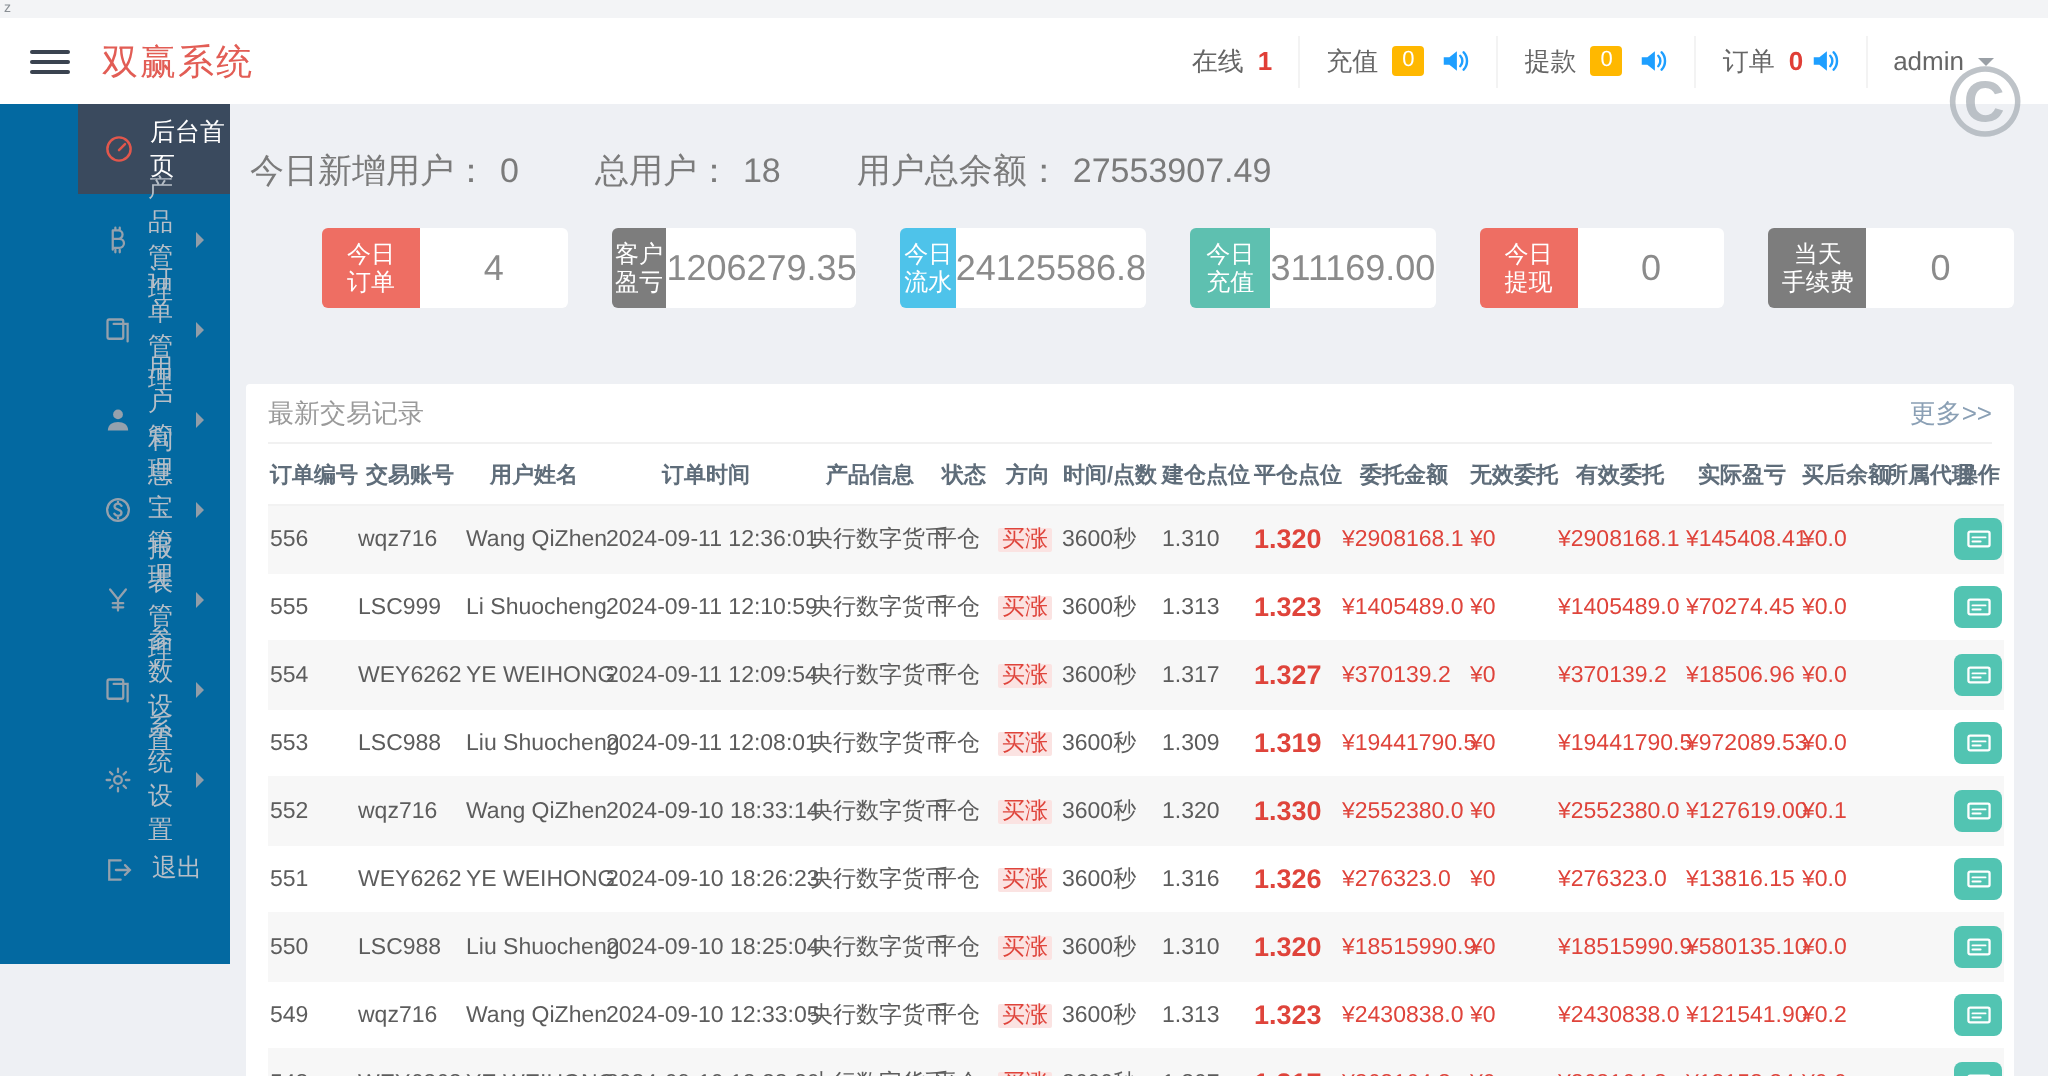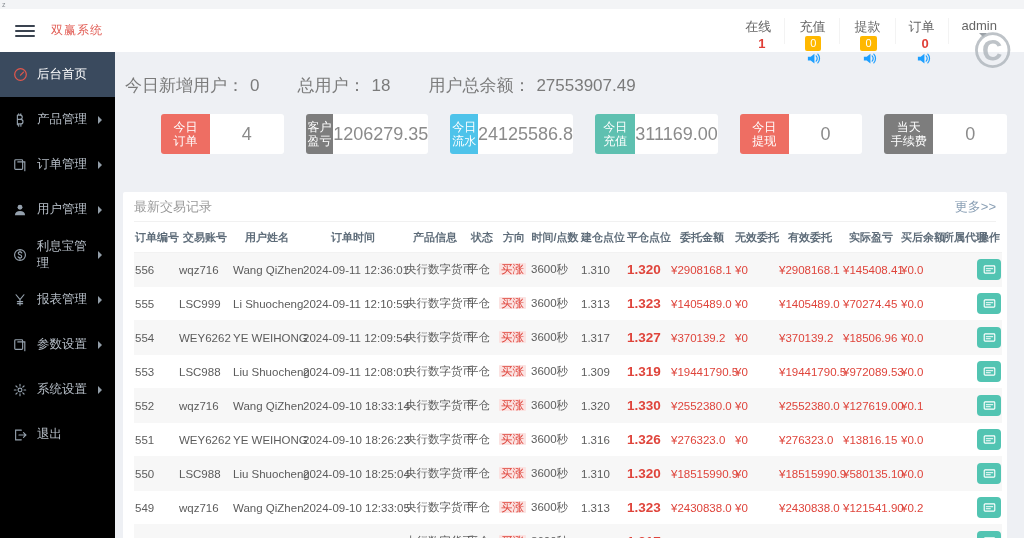--- a/index.html
+++ b/index.html
@@ -7,34 +7,34 @@
   body { font-family:"Liberation Sans","DejaVu Sans",sans-serif; background:#eef0f4; overflow:hidden; }
   .screen { position:relative; width:1024px; height:538px; background:#eef0f4; }
 
   
   .artifact-strip { height:9px; background:#f3f4f6; font-size:7px; color:#8a8f94; line-height:9px; padding-left:2px; }
 
   
   .topbar { height:43px; background:#fff; display:flex; align-items:center; padding:0 14px 0 15px; position:relative; z-index:2; }
   .hamburger { width:20px; display:flex; flex-direction:column; gap:3px; cursor:pointer; }
   .hamburger span { display:block; height:2px; background:#3a4350; border-radius:1px; }
-  .brand { color:#e25d55; font-size:12px; margin-left:16px; letter-spacing:1px; }
+  .brand { color:#e25d55; font-size:18px; margin-left:16px; letter-spacing:1px; }
   .topbar-right { margin-left:auto; display:flex; align-items:center; height:100%; }
-  .tb-item { display:flex; align-items:center; padding:0 13px; height:26px; font-size:13px; color:#666; border-left:1px solid #f3f3f3;flex-direction:column; }
+  .tb-item { display:flex; align-items:center; padding:0 13px; height:26px; font-size:13px; color:#666; border-left:1px solid #f3f3f3; }
   .tb-item:first-child { border-left:none; }
   .tb-num { color:#e03e36; font-weight:bold; margin-left:7px; }
   .badge { font-style:normal; background:#ffb800; color:#fff; font-size:11px; line-height:15px; padding:0 5px; border-radius:2px; margin:0 5px 0 7px; }
   .icon-slot svg { display:block; }
   .spk { margin-left:3px; }
   .caret { width:0; height:0; border-left:4px solid transparent; border-right:4px solid transparent; border-top:4px solid #9aa0a6; margin-left:7px; }
 
   .watermark { position:absolute; top:26px; right:13px; font-size:50px; line-height:50px; color:#aeb5bb; opacity:.8; z-index:3; pointer-events:none; font-weight:bold; }
 
   
-  .sidebar { position:absolute; left:0; top:52px; width:115px; height:486px; background:#000000; z-index:1; }
+  .sidebar { position:absolute; left:0; top:52px; width:115px; height:430px; background:#0369a1; z-index:1;padding-left:39px; }
   .side-item { display:flex; align-items:center; height:45px; padding-left:13px; color:#b6bec7; font-size:12.5px; cursor:pointer; }
   .side-item .s-icon { width:16px; height:16px; margin-right:8px; color:#95a1ad; display:flex; align-items:center; }
   .side-item.active { background:#3a4a5e; color:#fff; }
   .side-item.active .s-icon { color:#e2574c; }
   .s-arrow { width:0; height:0; border-top:4px solid transparent; border-bottom:4px solid transparent; border-left:4px solid #929da8; margin-left:auto; margin-right:13px; }
 
   
   .main { position:absolute; left:115px; top:52px; width:909px; height:486px; padding:6px 17px 0 8px; background:#eef0f4; }
   .summary { margin:16px 0 0 2px; font-size:17px; color:#7b7b7b; display:flex; }
   .summary .s-item { margin-right:38px; }

